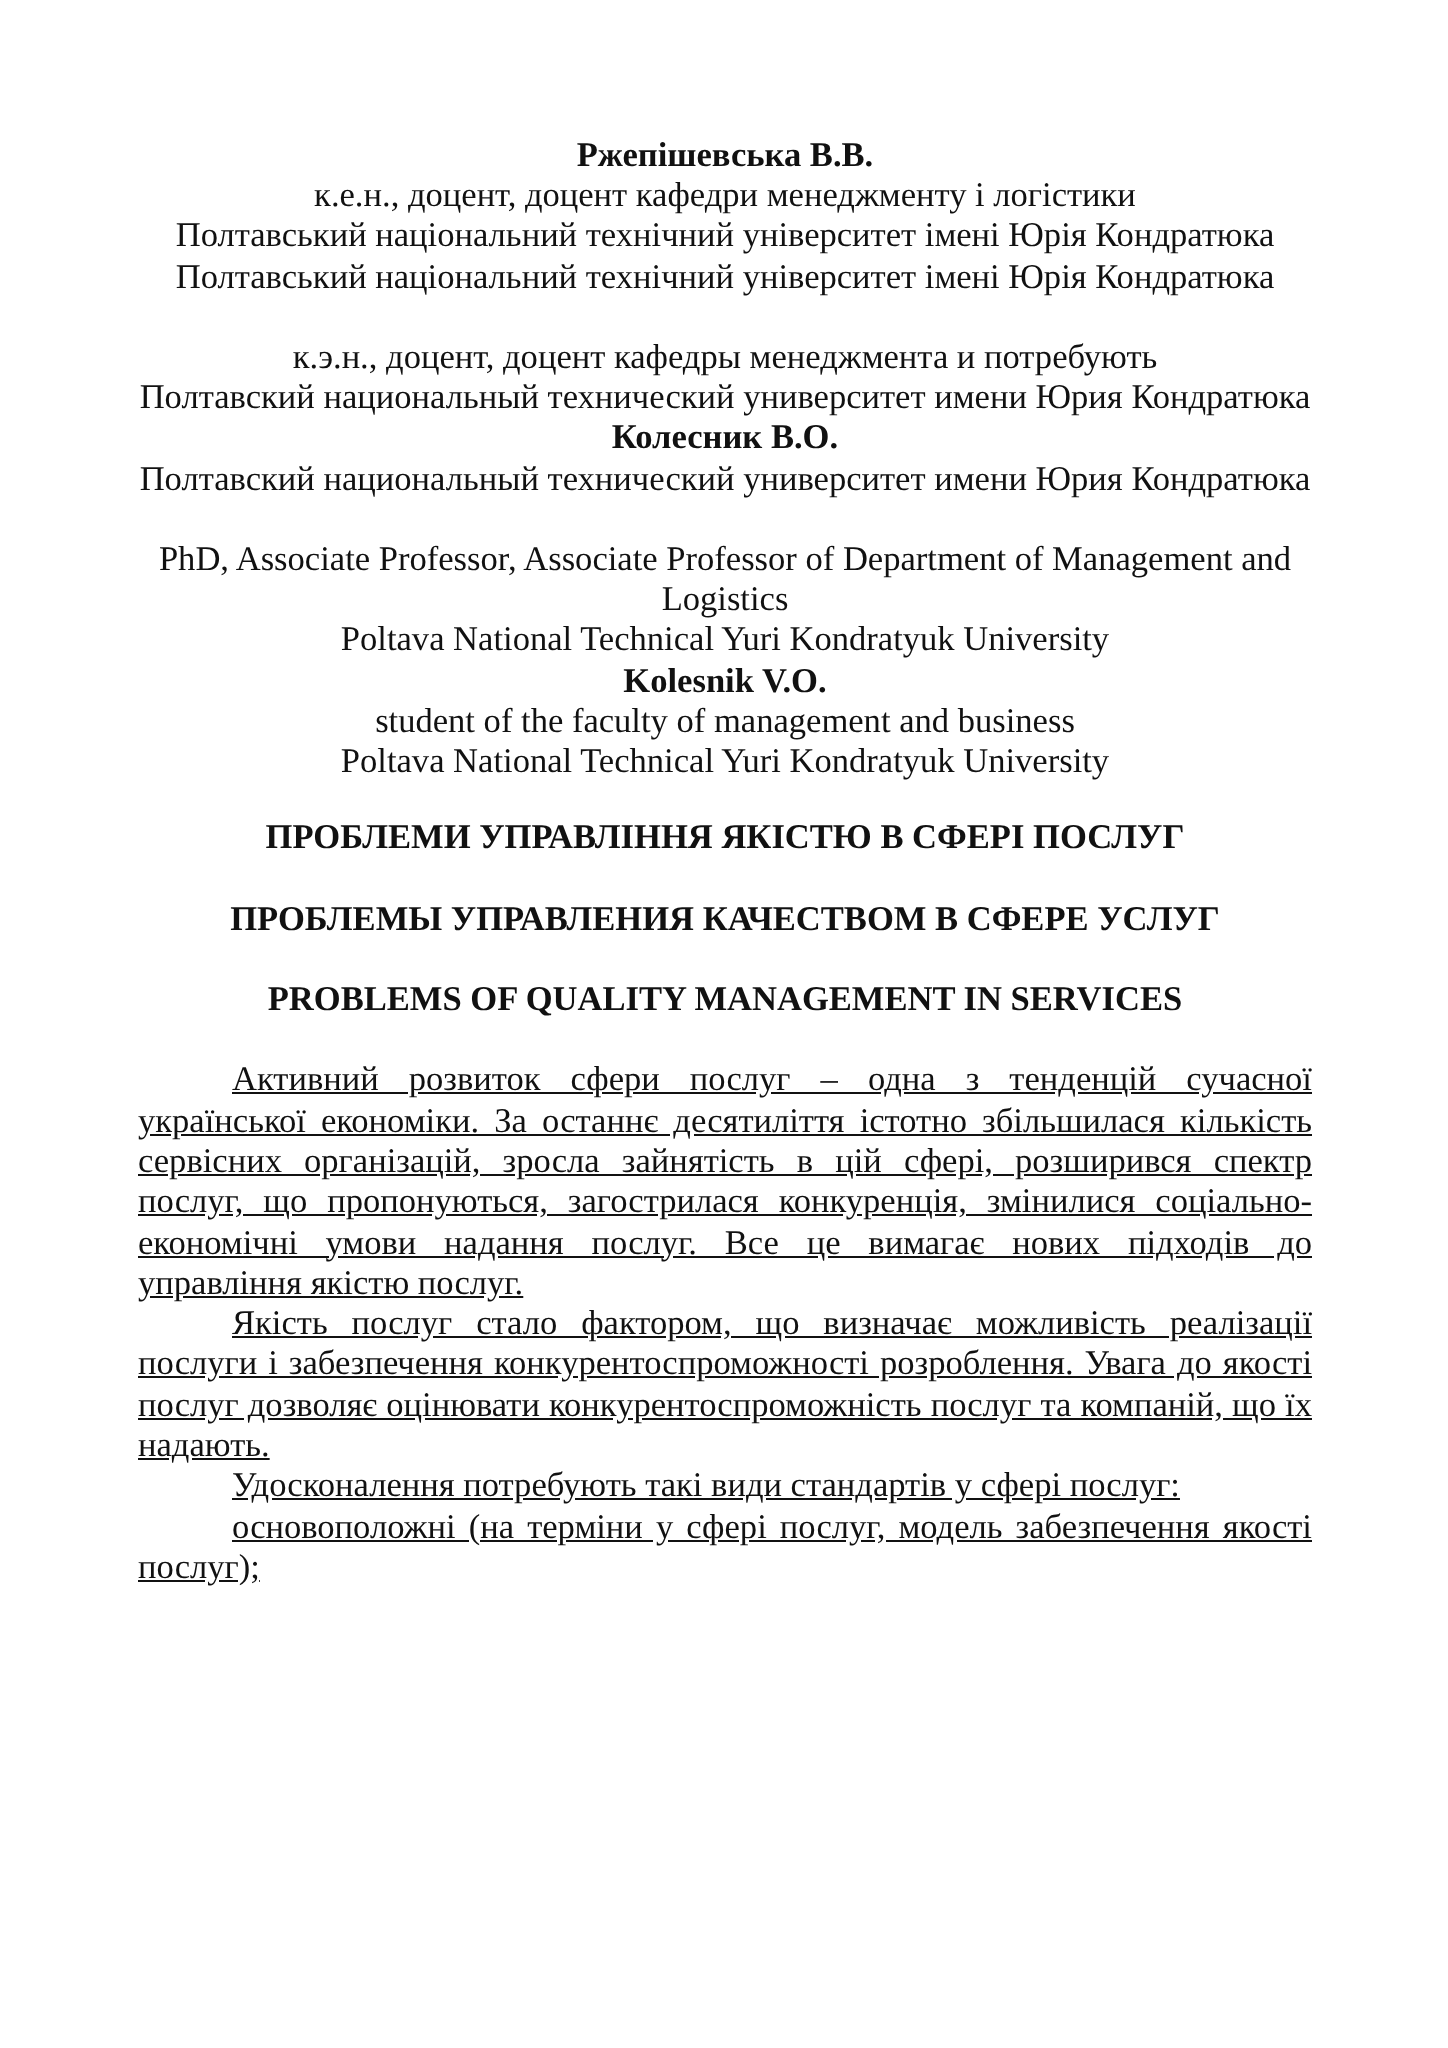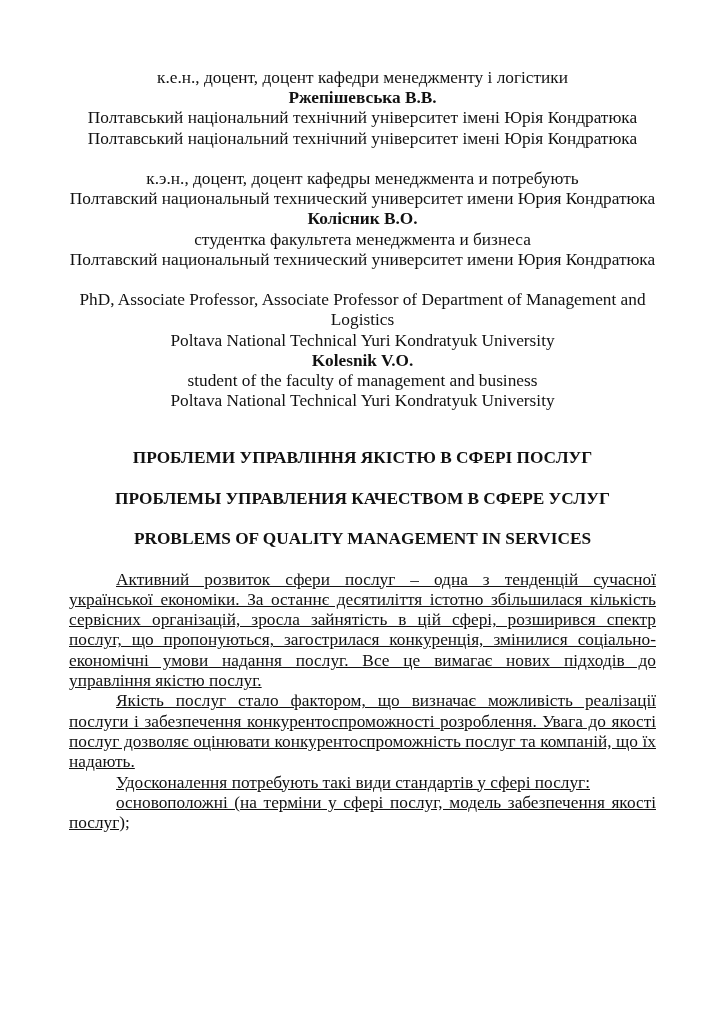--- a/index.html
+++ b/index.html
@@ -23,21 +23,21 @@
     }
     .center {
       text-align: center;
       font-size: 17.3px;
       line-height: 20.2px;
     }
     .bold { font-weight: bold; }
     .author-block { margin: 0; }
     .author-block + .author-block { margin-top: 20.2px; }
     .line { display: block; white-space: nowrap; }
-    .titles { margin-top: 37px; }
+    .titles { margin-top: 18px; }
     .title {
       display: block;
       font-weight: bold;
       font-size: 17.3px;
       line-height: 20.2px;
       text-align: center;
       margin-bottom: 20.2px;
       white-space: nowrap;
     }
     .body-text {
@@ -51,31 +51,30 @@
       text-indent: 47px;
     }
   </style>
 </head>
 <body>
 
 <div class="page">
 
   <div class="center">
     <div class="author-block">
+      <span class="line bold">Ржепішевська В.В.</span>
       <span class="line">к.е.н., доцент, доцент кафедри менеджменту і логістики</span>
-      <span class="line bold">Ржепішевська В.В.</span>
       <span class="line">Полтавський національний технічний університет імені Юрія Кондратюка</span>
       <span class="line">Полтавський національний технічний університет імені Юрія Кондратюка</span>
     </div>
 
     <div class="author-block">
       <span class="line">к.э.н., доцент, доцент кафедры менеджмента и потребують</span>
       <span class="line">Полтавский национальный технический университет имени Юрия Кондратюка</span>
-      <span class="line bold">Колісник В.О.</span>
-      <span class="line">студентка факультета менеджмента и бизнеса</span>
+      <span class="line bold">Колесник В.О.</span>
       <span class="line">Полтавский национальный технический университет имени Юрия Кондратюка</span>
     </div>
 
     <div class="author-block">
       <span class="line">PhD, Associate Professor, Associate Professor of Department of Management and</span>
       <span class="line">Logistics</span>
       <span class="line">Poltava National Technical Yuri Kondratyuk University</span>
       <span class="line bold">Kolesnik V.O.</span>
       <span class="line">student of the faculty of management and business</span>
       <span class="line">Poltava National Technical Yuri Kondratyuk University</span>

